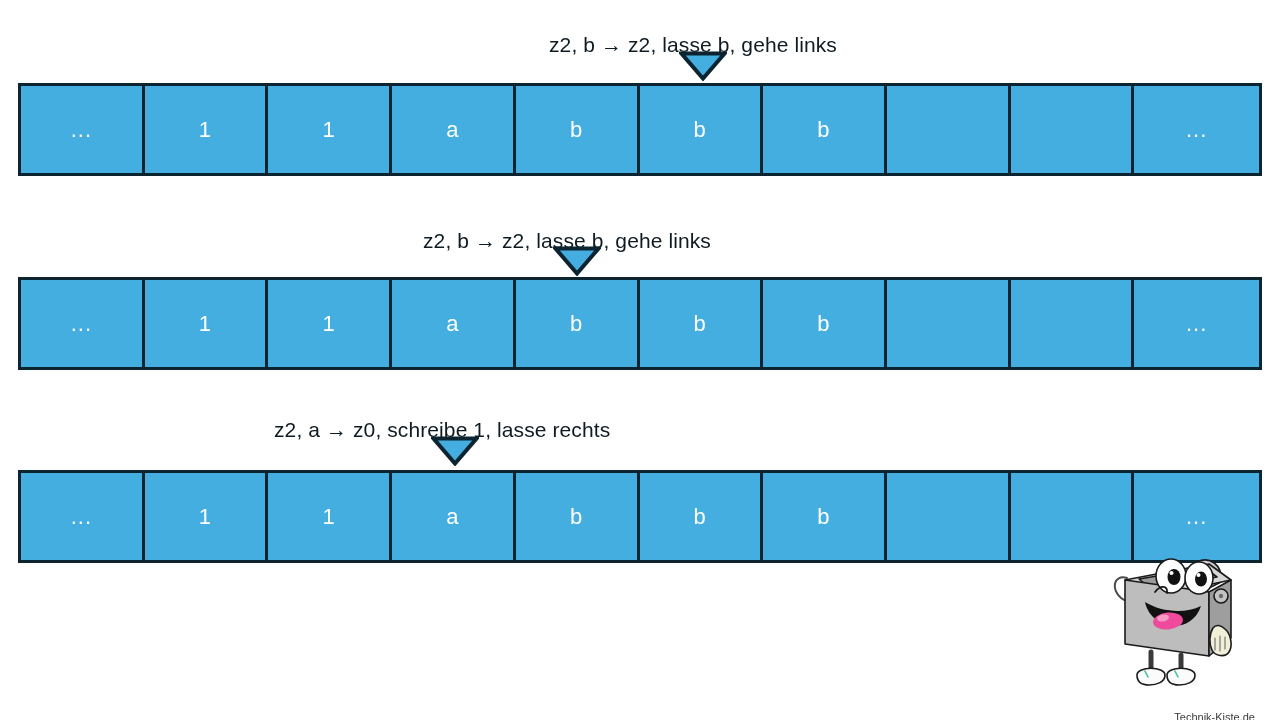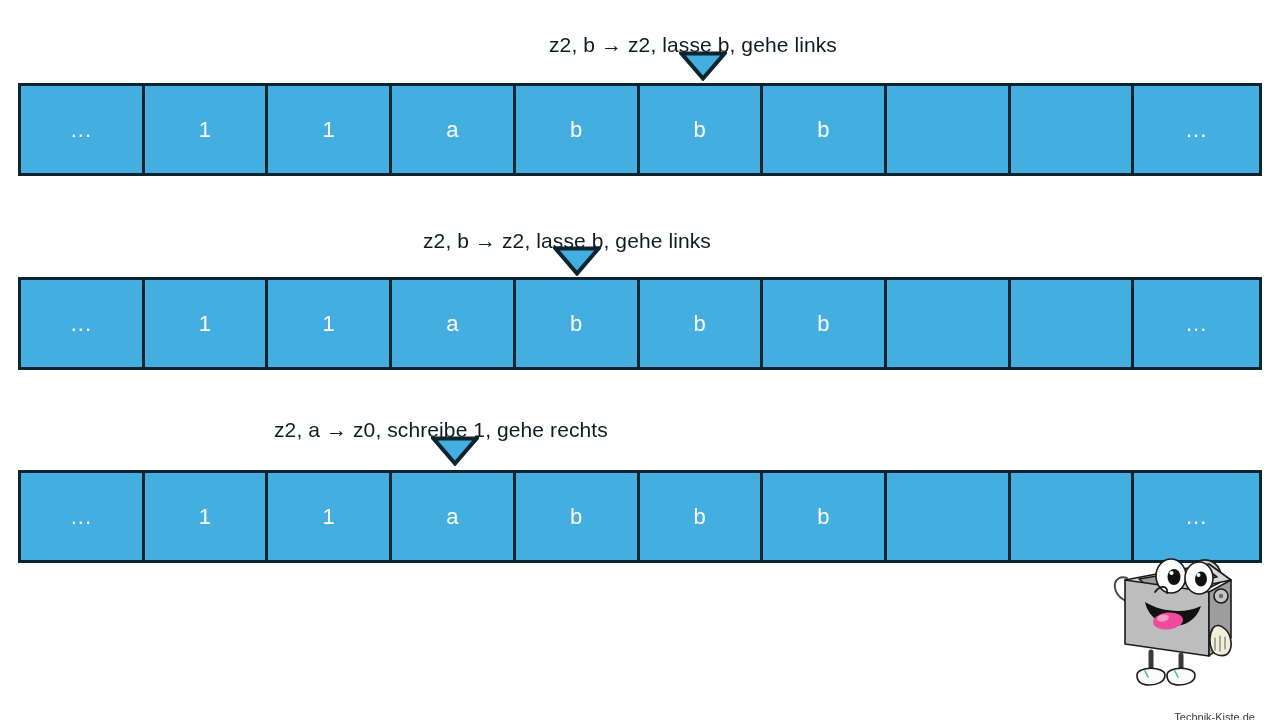--- a/index.html
+++ b/index.html
@@ -133,21 +133,21 @@
     <div class="tape-cell" style="width:124px;">1</div>
     <div class="tape-cell" style="width:124px;">a</div>
     <div class="tape-cell" style="width:124px;">b</div>
     <div class="tape-cell" style="width:124px;">b</div>
     <div class="tape-cell" style="width:124px;">b</div>
     <div class="tape-cell" style="width:124px;"></div>
     <div class="tape-cell" style="width:124px;"></div>
     <div class="tape-cell ellipsis" style="width:125px;">...</div>
   </div>
 
-  <div class="rule-label" style="left:274px; top:407px;">z2, a → z0, schreibe 1, gehe rechts</div>
+  <div class="rule-label" style="left:274px; top:407px;">z2, a → z0, schreibe 1, lasse rechts</div>
 
   <div class="head-pointer" style="left:431px; top:436px;">
     <svg viewBox="0 0 48 30" xmlns="http://www.w3.org/2000/svg">
       <polygon points="2.5,2.5 45.5,2.5 24,27.5" fill="#45aee0" stroke="#0c2430" stroke-width="4" stroke-linejoin="miter"></polygon>
     </svg>
   </div>
 
   <div class="tape" style="left:18px; top:470px; width:1244px; height:93px;">
     <div class="tape-cell ellipsis" style="width:124px;">...</div>
     <div class="tape-cell" style="width:124px;">1</div>

